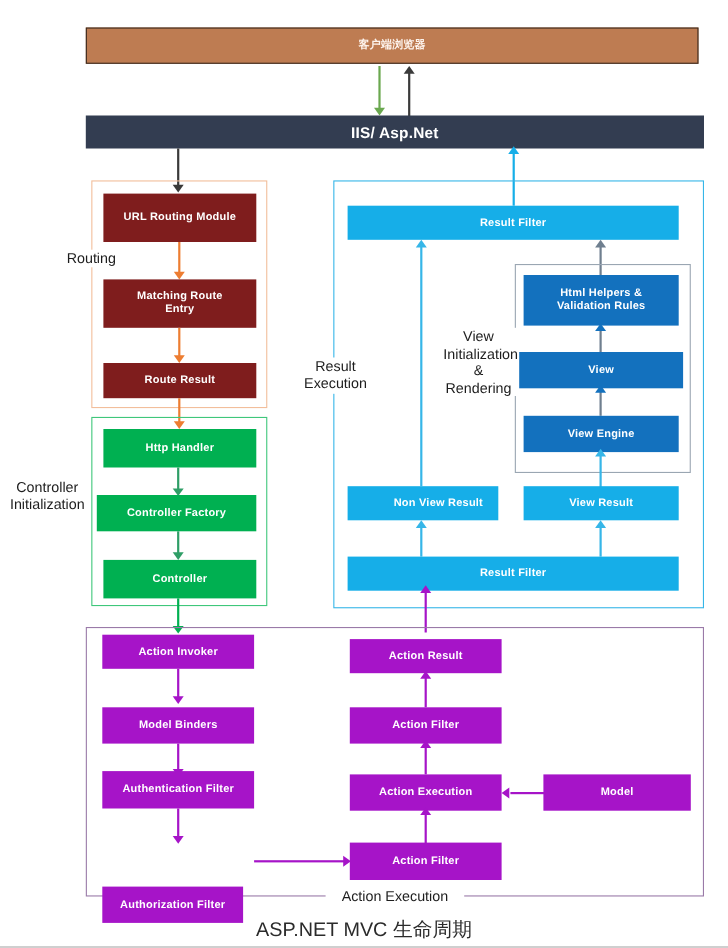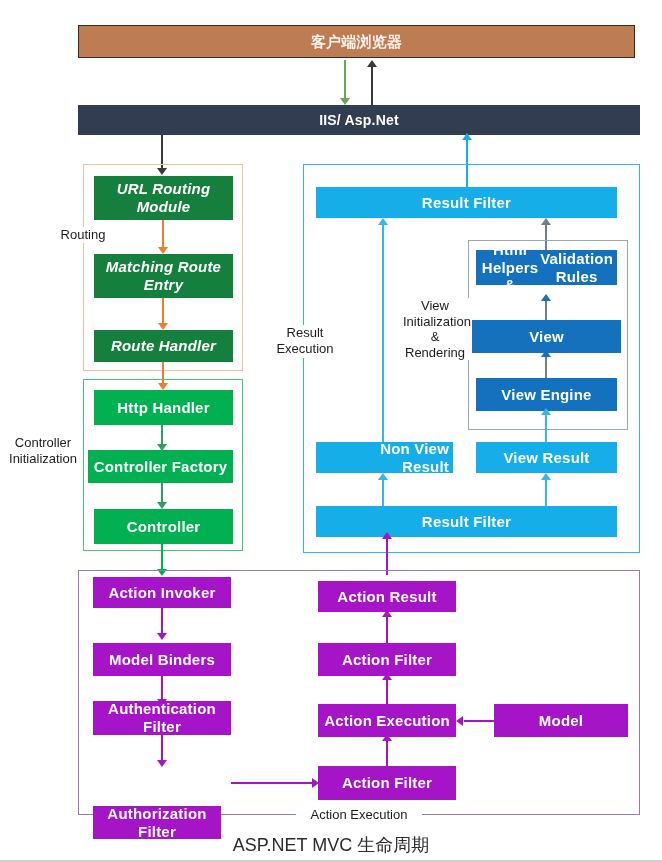--- a/index.html
+++ b/index.html
@@ -20,29 +20,29 @@
 
   
   .node{
     position:absolute;
     display:flex;
     align-items:center;
     justify-content:center;
     text-align:center;
     color:#ffffff;
     font-weight:bold;
-    font-size:15px;
+    font-size:10px;
     line-height:1.18;
     letter-spacing:.2px;
     box-sizing:border-box;
     padding:2px 4px;
   }
   .node.brown{ background:#BE7C52; border:1px solid #3b2a1e; color:#fdf3ec; }
   .node.dark { background:#333D51; color:#ffffff; }
-  .node.orange{ background:#15803d;font-style:italic; }
+  .node.orange{ background:#7f1d1d; }
   .node.green { background:#00B051; }
   .node.cyan  { background:#16AEE8;text-align:right; }
   .node.blue  { background:#1371BE; }
   .node.purple{ background:#A614C8; }
 
   
   .group{
     position:absolute;
     box-sizing:border-box;
     background:transparent;
@@ -120,21 +120,21 @@
   <div class="head down" style="left:158px; top:247px; border-top:7px solid #ED7D31;"></div>
 
   <div class="node orange" style="left:94px; top:254px; width:139px; height:44px; flex-direction:column;">
     <span>Matching Route</span>
     <span>Entry</span>
   </div>
   <div class="ln v" style="left:162px; top:298px; height:28px; background:#ED7D31;"></div>
   <div class="head down" style="left:158px; top:323px; border-top:7px solid #ED7D31;"></div>
 
   <div class="node orange" style="left:94px; top:330px; width:139px; height:32px;">
-    <span>Route Handler</span>
+    <span>Route Result</span>
   </div>
   <div class="ln v" style="left:162px; top:362px; height:24px; background:#ED7D31;"></div>
   <div class="head down" style="left:158px; top:383px; border-top:7px solid #ED7D31;"></div>
 
   <div class="group g-controller" style="left:83px; top:379px; width:160px; height:172px;"></div>
   <div class="glabel" style="left:4px; top:435px; width:78px;">
     <div>Controller</div>
     <div>Initialization</div>
   </div>
 
@@ -173,21 +173,21 @@
   <div class="head up" style="left:541px; top:218px; border-bottom:7px solid #6f7f8f;"></div>
 
   <div class="group g-view" style="left:468px; top:240px; width:160px; height:190px;"></div>
   <div class="glabel" style="left:400px; top:298px; width:70px; line-height:1.2;">
     <div>View</div>
     <div>Initialization</div>
     <div>&amp;</div>
     <div>Rendering</div>
   </div>
 
-  <div class="node blue" style="left:476px; top:250px; width:141px; height:35px; flex-direction:row;">
+  <div class="node blue" style="left:476px; top:250px; width:141px; height:46px; flex-direction:column;">
     <span>Html Helpers &amp;</span>
     <span>Validation Rules</span>
   </div>
   <div class="ln v" style="left:545px; top:296px; height:24px; background:#6f7f8f;"></div>
   <div class="head up" style="left:541px; top:294px; border-bottom:7px solid #1371BE;"></div>
 
   <div class="node blue" style="left:472px; top:320px; width:149px; height:33px;">
     <span>View</span>
   </div>
   <div class="ln v" style="left:545px; top:353px; height:25px; background:#6f7f8f;"></div>

